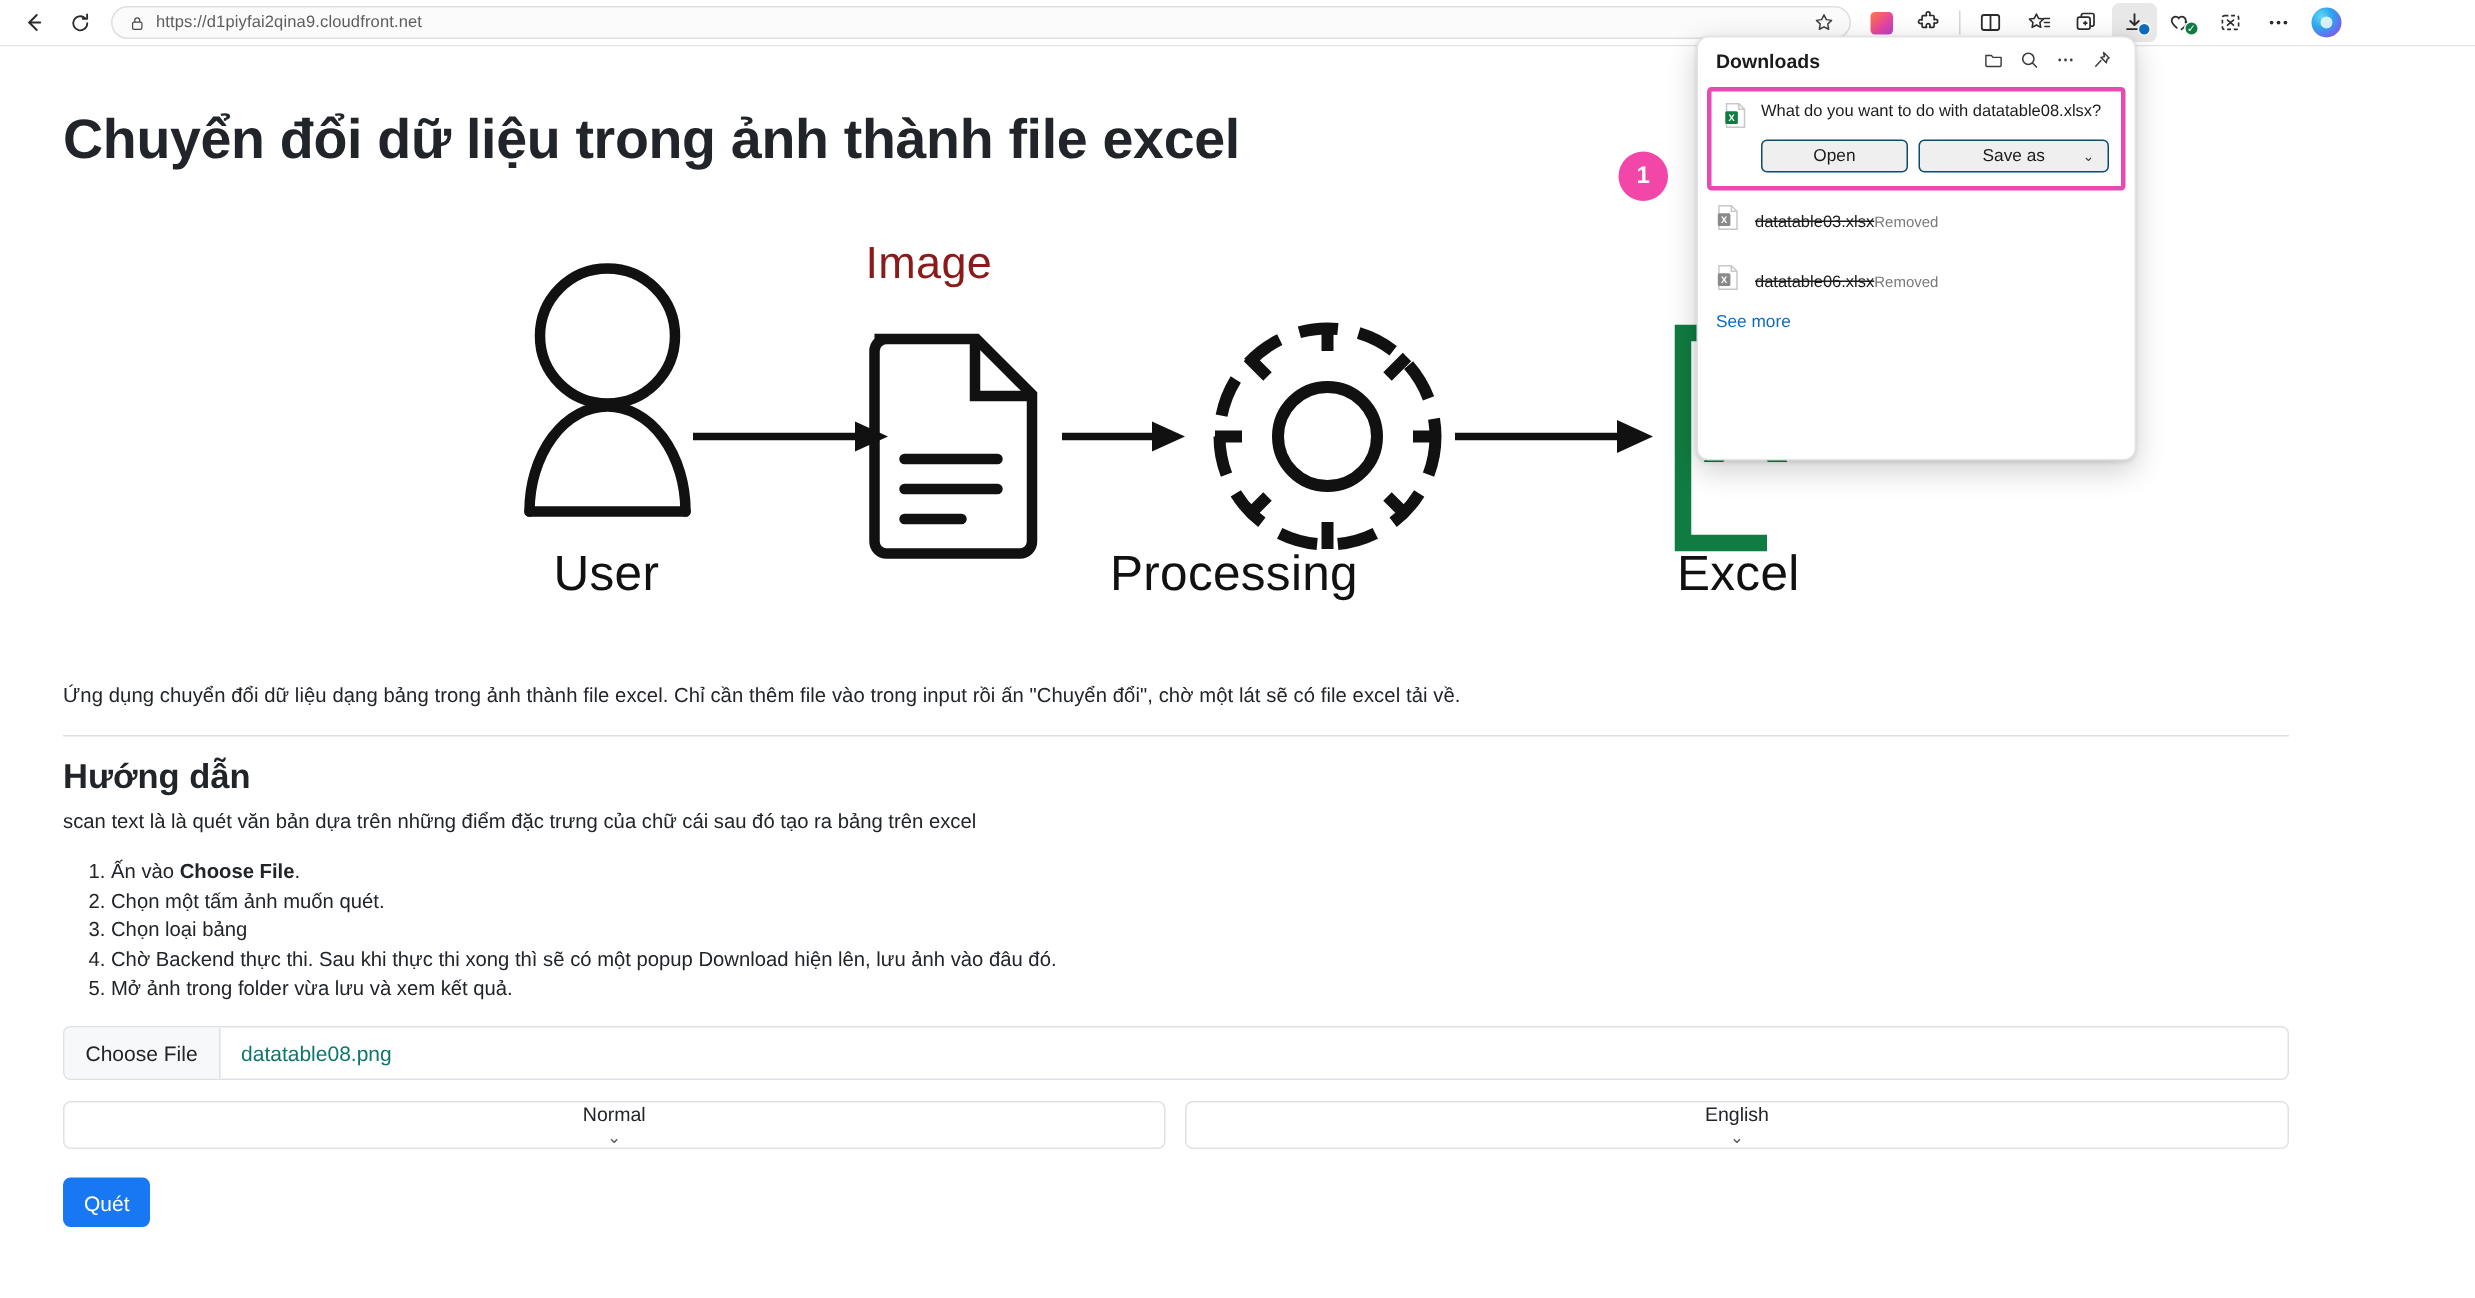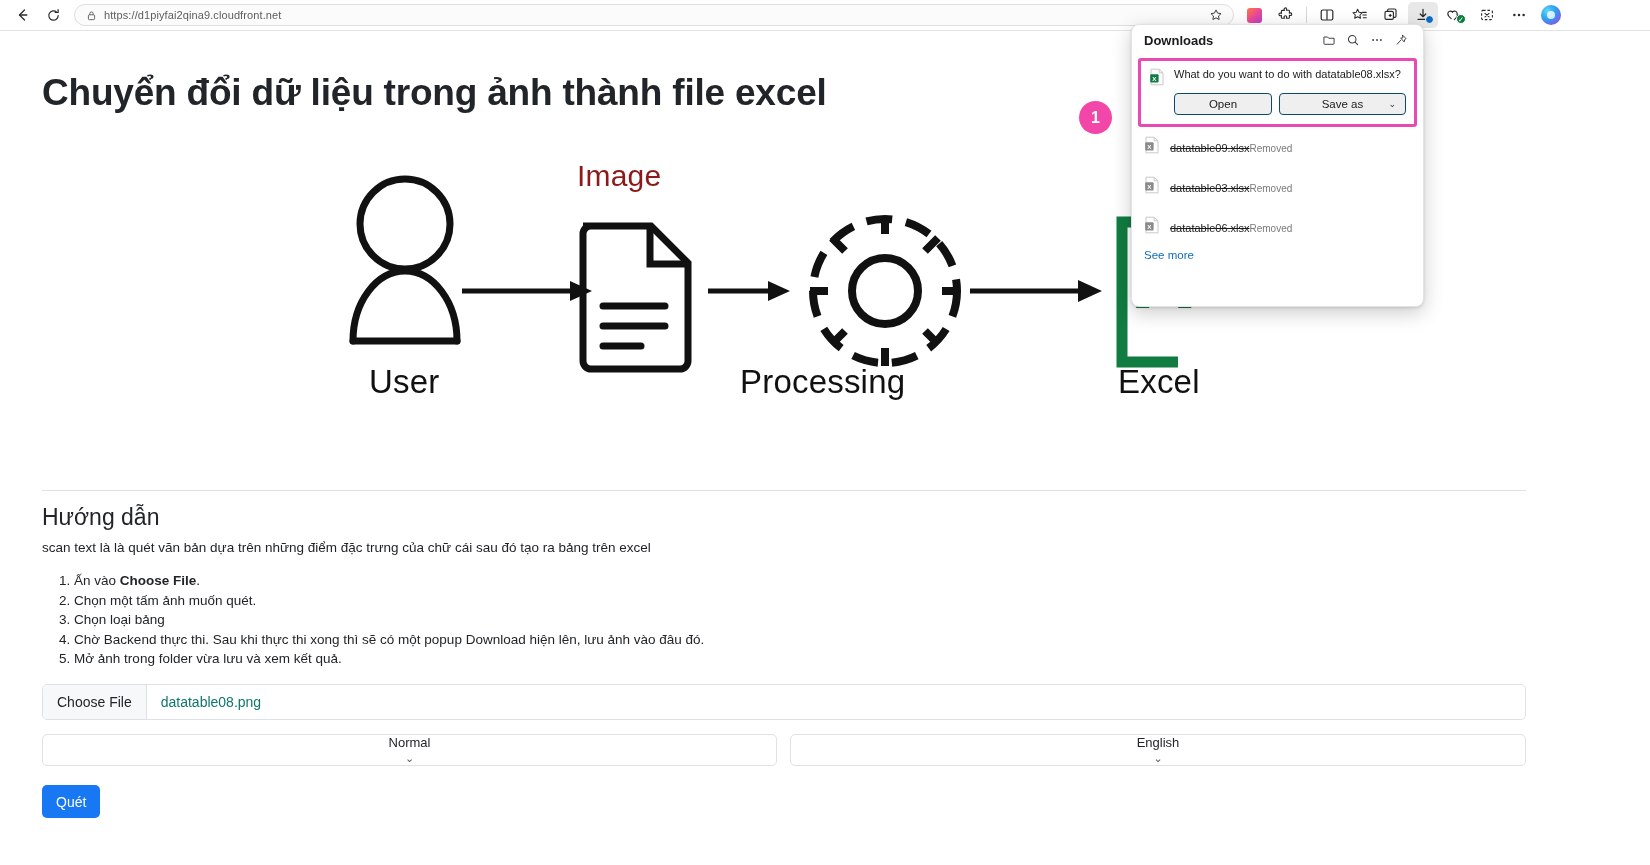--- a/index.html
+++ b/index.html
@@ -77,21 +77,21 @@
   .lbl-proc{ left:740px; top:332px; }
   .lbl-excel{ left:1118px; top:332px; }
 
   
   .desc{
     position:absolute; left:42px; top:425px; font-size:13.5px; color:#212529;
     letter-spacing:.05px;
   }
   .hr{ position:absolute; left:42px; top:459px; width:1484px; height:1px; background:#e0e0e0; }
   .h2{
-    position:absolute; left:42px; top:473px; font-size:23px; font-weight:400; color:#212529;
+    position:absolute; left:42px; top:473px; font-size:23px; font-weight:700; color:#212529;
   }
   .sub{
     position:absolute; left:42px; top:509px; font-size:13.5px; color:#212529;
   }
   ol.steps{
     position:absolute; left:42px; top:540px; margin:0; padding-left:32px;
     font-size:13.5px; color:#212529; line-height:19.6px;
   }
   ol.steps li{ margin:0; padding:0; }
   ol.steps b{ font-weight:700; }
@@ -319,20 +319,21 @@
       <path d="M848 66h-56v140h56"></path>
     </g>
     <text x="805" y="152" font-family="Liberation Sans, sans-serif" font-size="86" font-weight="700" fill="#107c41">X</text>
   </svg>
 
   <div class="img-label">Image</div>
   <div class="node-label lbl-user">User</div>
   <div class="node-label lbl-proc">Processing</div>
   <div class="node-label lbl-excel">Excel</div>
 
+  <div class="desc">Ứng dụng chuyển đổi dữ liệu dạng bảng trong ảnh thành file excel. Chỉ cần thêm file vào trong input rồi ấn "Chuyển đổi", chờ một lát sẽ có file excel tải về.</div>
   <div class="hr"></div>
   <div class="h2">Hướng dẫn</div>
   <div class="sub">scan text là là quét văn bản dựa trên những điểm đặc trưng của chữ cái sau đó tạo ra bảng trên excel</div>
   <ol class="steps" id="steps-list">
       <li>Ấn vào <b>Choose File</b>.</li>
       <li>Chọn một tấm ảnh muốn quét.</li>
       <li>Chọn loại bảng</li>
       <li>Chờ Backend thực thi. Sau khi thực thi xong thì sẽ có một popup Download hiện lên, lưu ảnh vào đâu đó.</li>
       <li>Mở ảnh trong folder vừa lưu và xem kết quả.</li>
     </ol>
@@ -398,29 +399,20 @@
     <div class="dl-alert-btns">
       <span class="pill pill-open">Open</span>
       <span class="pill pill-save">
         <span>Save as</span>
         <span class="caret">⌄</span>
       </span>
     </div>
   </div>
 
   <div id="dl-items">
-      <div class="dl-item">
-        <span class="ico"><svg width="16" height="18" viewBox="0 0 16 18">
-            <path d="M2 1.2h8.2L14 4.8V16.8H2z" fill="#fff" stroke="#c8c8c8" stroke-width="1"></path>
-            <path d="M10.2 1.2v3.6H14" fill="none" stroke="#c8c8c8" stroke-width="1"></path>
-            <rect x="1.2" y="6.2" width="8.4" height="8.4" rx="1" fill="#8a8a8a"></rect>
-            <text x="5.4" y="12.6" font-size="6.2" font-weight="700" fill="#fff" text-anchor="middle" font-family="Liberation Sans, sans-serif">X</text>
-          </svg></span>
-        <span class="meta" style="display: block;"><span class="fname">datatable09.xlsx</span><span class="fstate">Removed</span></span>
-      </div>
       <div class="dl-item">
         <span class="ico"><svg width="16" height="18" viewBox="0 0 16 18">
             <path d="M2 1.2h8.2L14 4.8V16.8H2z" fill="#fff" stroke="#c8c8c8" stroke-width="1"></path>
             <path d="M10.2 1.2v3.6H14" fill="none" stroke="#c8c8c8" stroke-width="1"></path>
             <rect x="1.2" y="6.2" width="8.4" height="8.4" rx="1" fill="#8a8a8a"></rect>
             <text x="5.4" y="12.6" font-size="6.2" font-weight="700" fill="#fff" text-anchor="middle" font-family="Liberation Sans, sans-serif">X</text>
           </svg></span>
         <span class="meta" style="display: block;"><span class="fname">datatable03.xlsx</span><span class="fstate">Removed</span></span>
       </div>
       <div class="dl-item">

